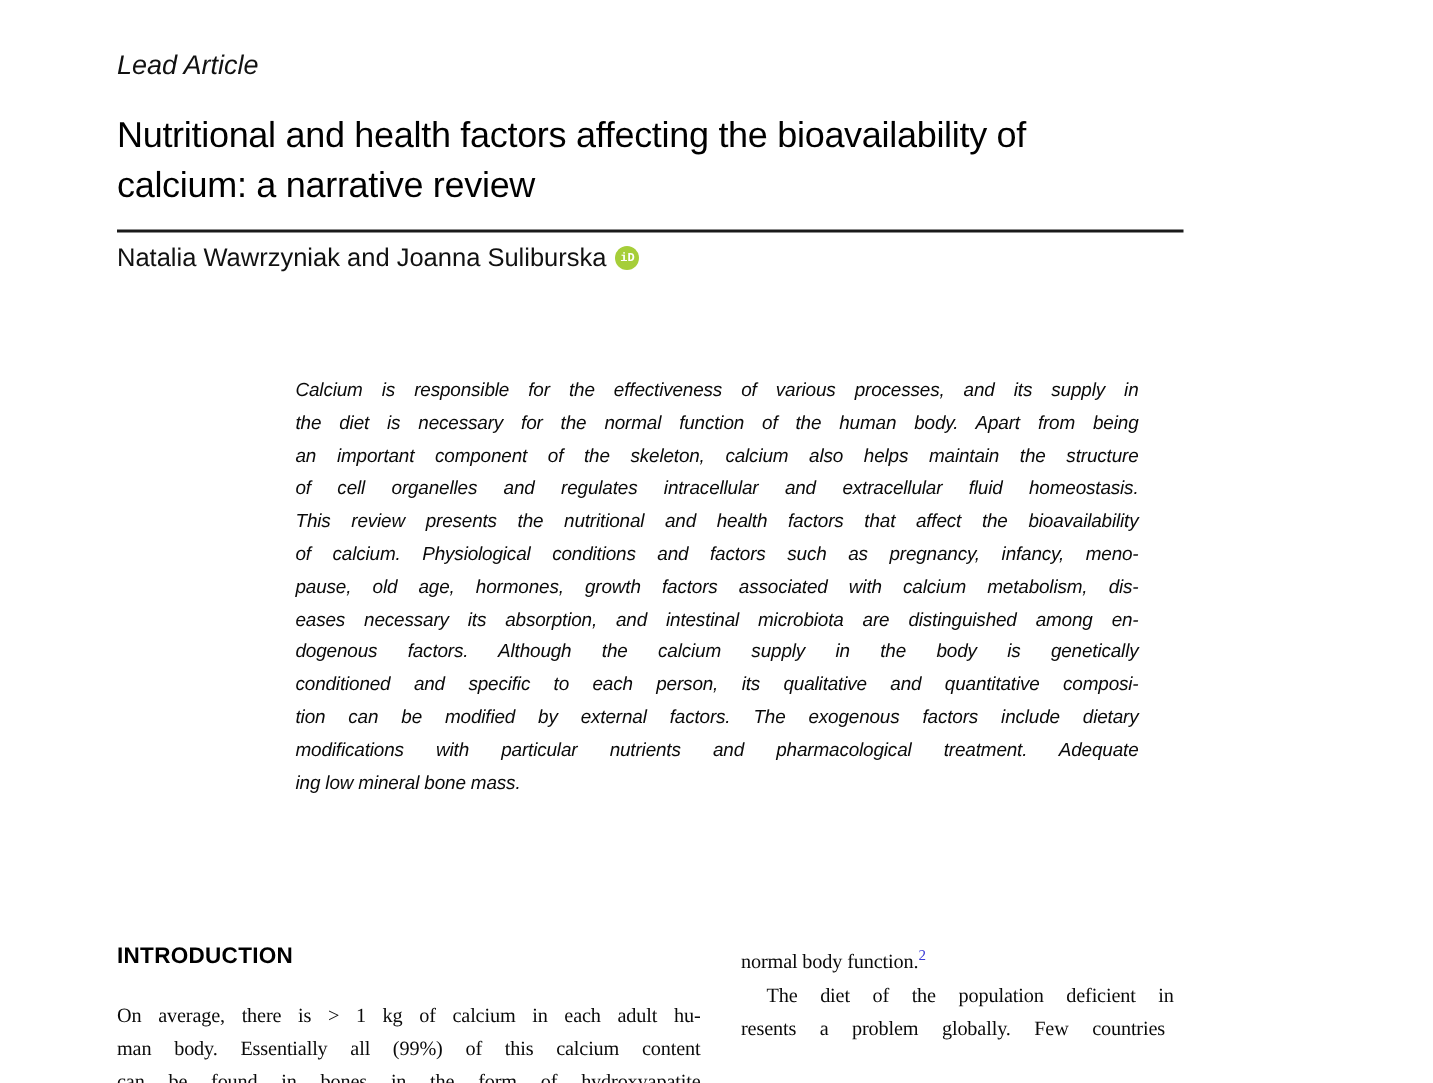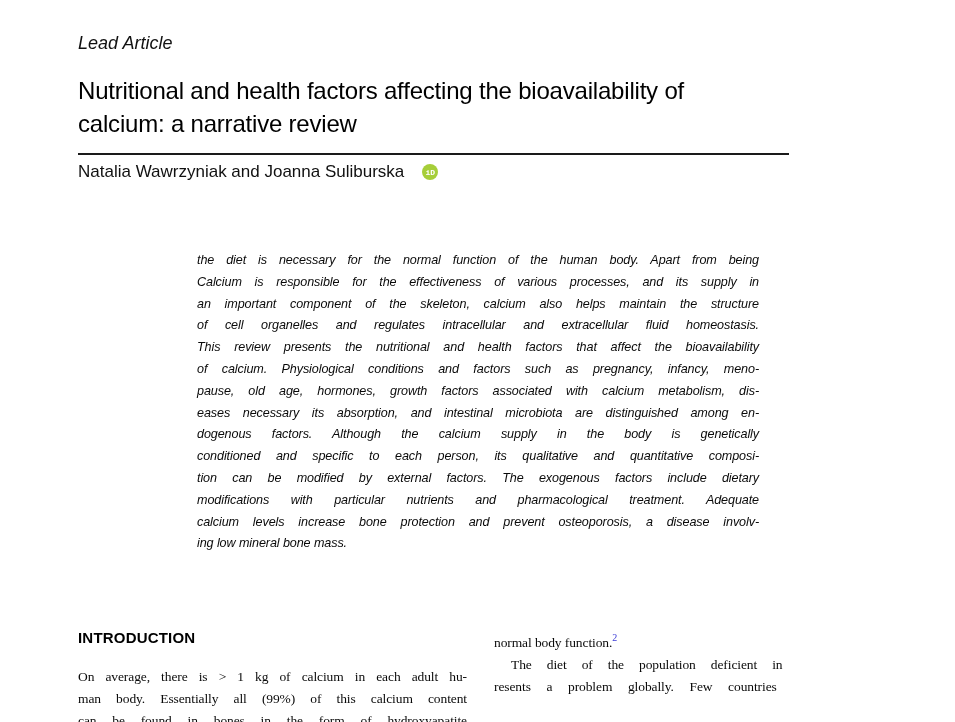--- a/index.html
+++ b/index.html
@@ -40,21 +40,21 @@
     position: absolute;
     left: 78px; top: 153px;
     width: 799px; height: 2px;
     background: #1a1a1a;
   }
   .authors-row {
     position: absolute;
     left: 78px; top: 162px;
     display: flex;
     align-items: center;
-    gap: 18px;
+    gap: 6px;
     font-family: "Liberation Sans", sans-serif;
     font-size: 17px;
     color: #111;
   }
   .orcid-badge {
     display: inline-flex;
     align-items: center;
     justify-content: center;
     width: 16px; height: 16px;
     border-radius: 50%;
@@ -139,33 +139,32 @@
     </div>
 
   <div class="header-rule"></div>
 
   <div class="authors-row">
     <span>Natalia Wawrzyniak and Joanna Suliburska</span>
     <span class="orcid-badge" style="background: rgb(166, 206, 57);">iD</span>
   </div>
 
   <div class="abstract-block">
+      <div class="jline">Calcium is responsible for the effectiveness of various processes, and its supply in</div>
       <div class="jline">the diet is necessary for the normal function of the human body. Apart from being</div>
-      <div class="jline">Calcium is responsible for the effectiveness of various processes, and its supply in</div>
       <div class="jline">an important component of the skeleton, calcium also helps maintain the structure</div>
       <div class="jline">of cell organelles and regulates intracellular and extracellular fluid homeostasis.</div>
       <div class="jline">This review presents the nutritional and health factors that affect the bioavailability</div>
       <div class="jline">of calcium. Physiological conditions and factors such as pregnancy, infancy, meno-</div>
       <div class="jline">pause, old age, hormones, growth factors associated with calcium metabolism, dis-</div>
       <div class="jline">eases necessary its absorption, and intestinal microbiota are distinguished among en-</div>
       <div class="jline">dogenous factors. Although the calcium supply in the body is genetically</div>
       <div class="jline">conditioned and specific to each person, its qualitative and quantitative composi-</div>
       <div class="jline">tion can be modified by external factors. The exogenous factors include dietary</div>
       <div class="jline">modifications with particular nutrients and pharmacological treatment. Adequate</div>
-      <div class="jline">calcium levels increase bone protection and prevent osteoporosis, a disease involv-</div>
       <div class="jline">ing low mineral bone mass.</div>
     </div>
 
   <div class="col col-left">
     <div class="section-heading">INTRODUCTION</div>
     <div class="para">
         <div class="jline">On average, there is &gt; 1 kg of calcium in each adult hu-</div>
         <div class="jline">man body. Essentially all (99%) of this calcium content</div>
         <div class="jline">can be found in bones in the form of hydroxyapatite</div>
       </div>

